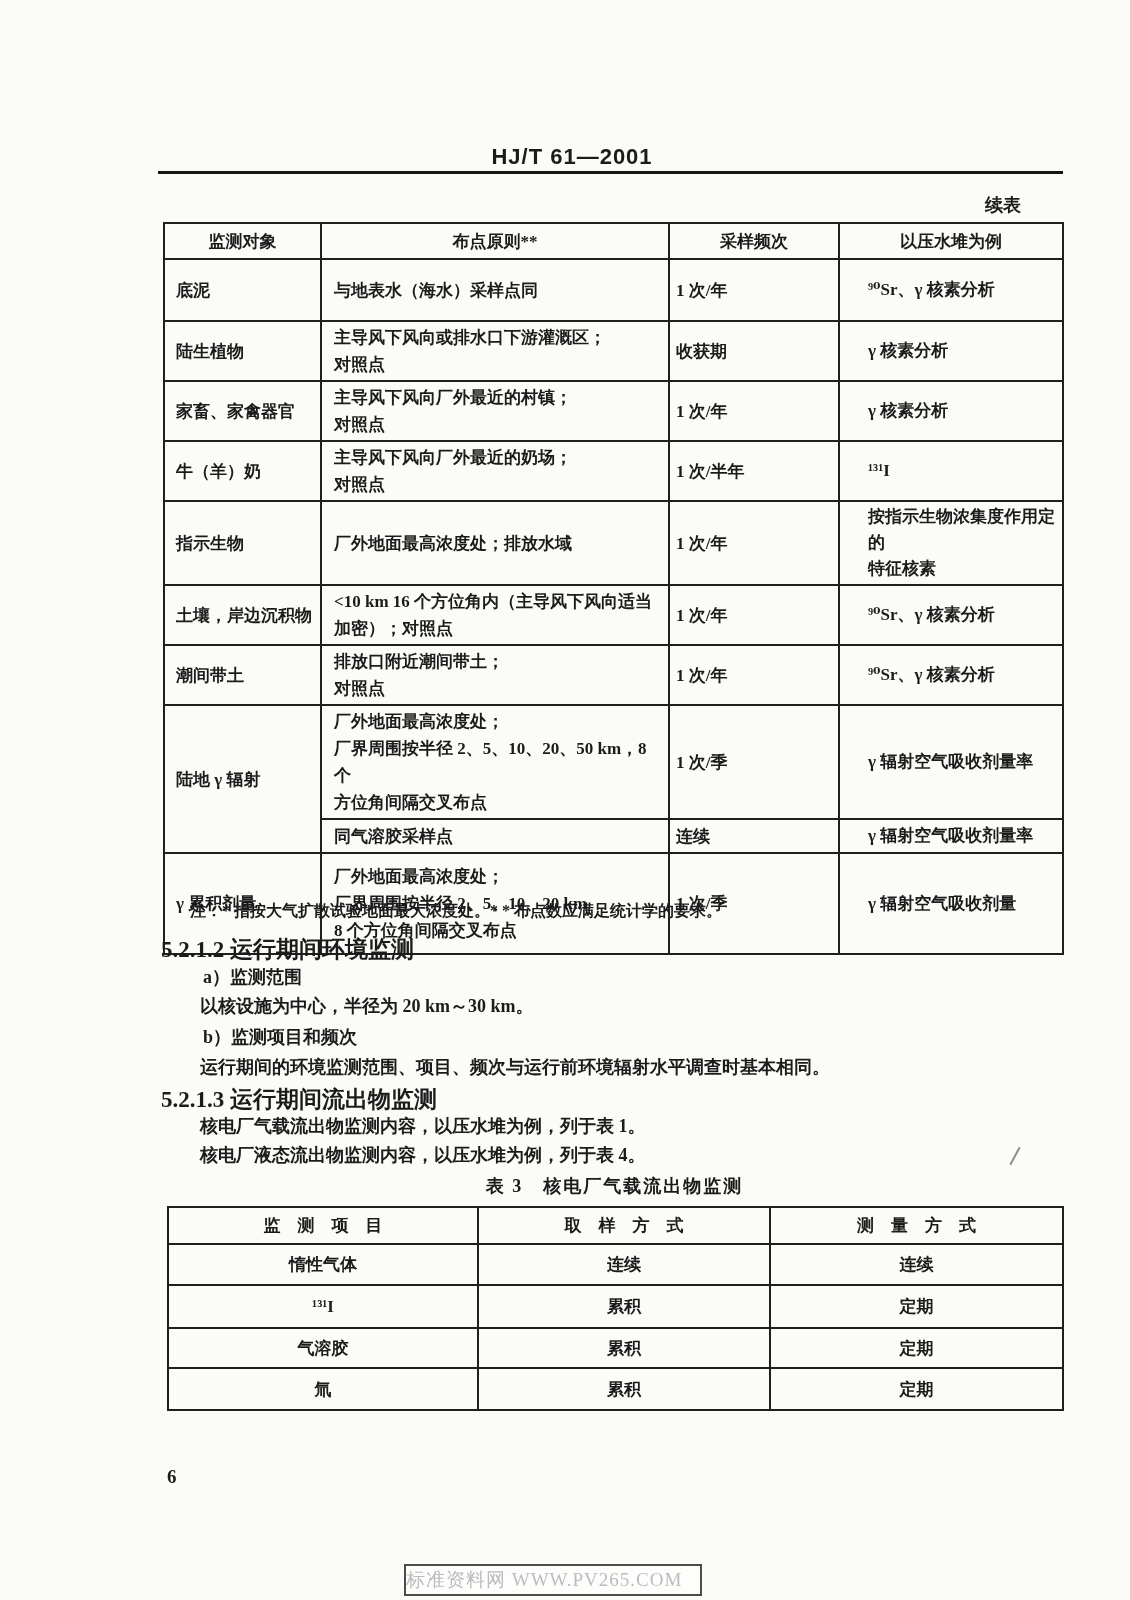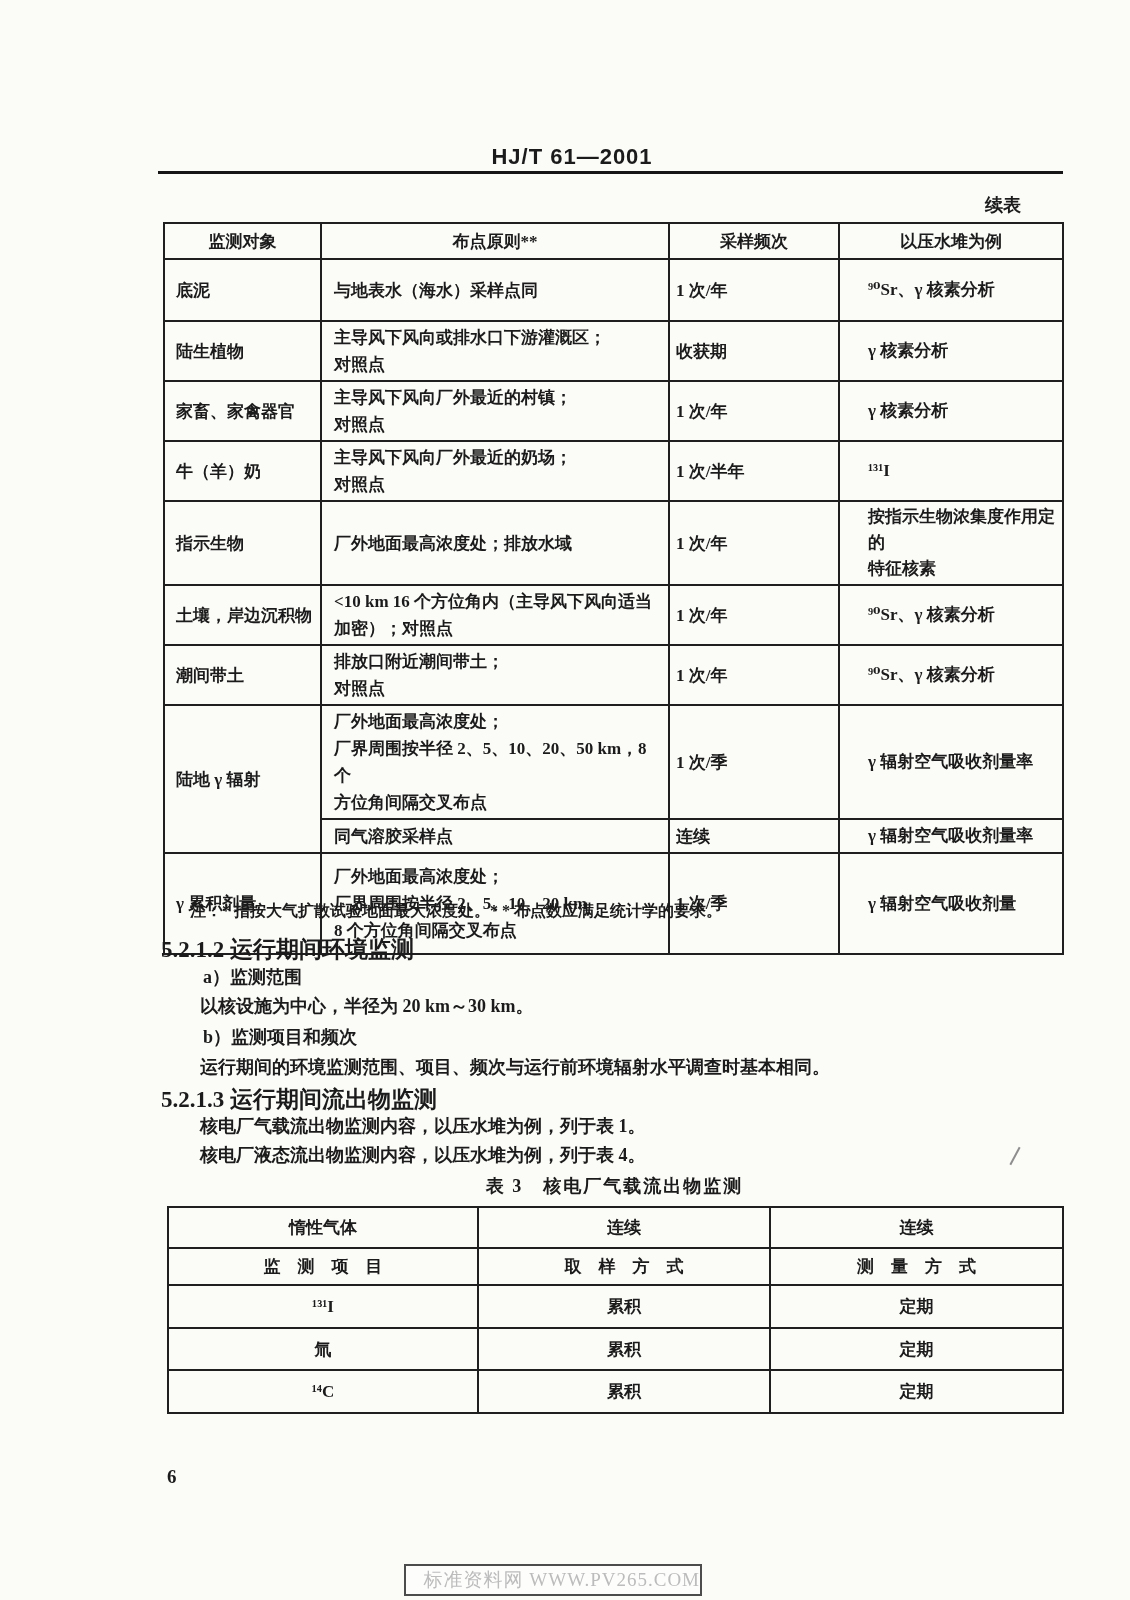--- a/index.html
+++ b/index.html
@@ -45,21 +45,21 @@
     font-size:18px;font-weight:700;letter-spacing:2px;}
   .t3{top:1206px;left:167px;}
   .t3 table{width:895px;}
   .t3 td{text-align:center;}
 
   .page-num{top:1466px;left:167px;font-size:19px;font-weight:600;}
 
   .watermark{
     top:1564px;left:404px;width:294px;height:28px;
     border:2px solid #4c4c4c;background:#fdfdfc;
-    display:flex;align-items:center;justify-content:flex-end;
+    display:flex;align-items:center;justify-content:flex-start;
     font-size:19px;color:#bcbcbc;letter-spacing:1px;white-space:nowrap;
   }
   .artifact{
     top:1146px;left:1014px;width:2px;height:20px;background:#8e8e8e;
     transform:rotate(28deg);
   }
 </style>
 </head>
 <body>
 
@@ -169,45 +169,45 @@
 <div class="abs t3-caption">表 3　核电厂气载流出物监测</div>
 
 <div class="abs t3">
   <table>
     <colgroup>
         <col style="width:310px">
         <col style="width:292px">
         <col style="width:293px">
       </colgroup>
     <tbody>
-        <tr style="height:41px">
+        <tr style="height:37px">
+      <th>监　测　项　目</th>
+      <th>取　样　方　式</th>
+      <th>测　量　方　式</th>
+    </tr>
+    <tr style="height:41px">
       <td>惰性气体</td>
       <td>连续</td>
       <td>连续</td>
-    </tr>
-    <tr style="height:37px">
-      <th>监　测　项　目</th>
-      <th>取　样　方　式</th>
-      <th>测　量　方　式</th>
     </tr>
     <tr style="height:43px">
       <td>¹³¹I</td>
       <td>累积</td>
       <td>定期</td>
     </tr>
+    <tr style="height:40px">
+      <td>气溶胶</td>
+      <td>累积</td>
+      <td>定期</td>
+    </tr>
     <tr style="height:42px">
       <td>氚</td>
       <td>累积</td>
       <td>定期</td>
     </tr>
-    <tr style="height:43px">
-      <td>¹⁴C</td>
-      <td>累积</td>
-      <td>定期</td>
-    </tr>
   </tbody>
     </table>
 </div>
 
 <div class="abs page-num">6</div>
 
 <div class="abs artifact"></div>
 
 <div class="abs watermark">
   <span>标准资料网 WWW.PV265.COM</span>

